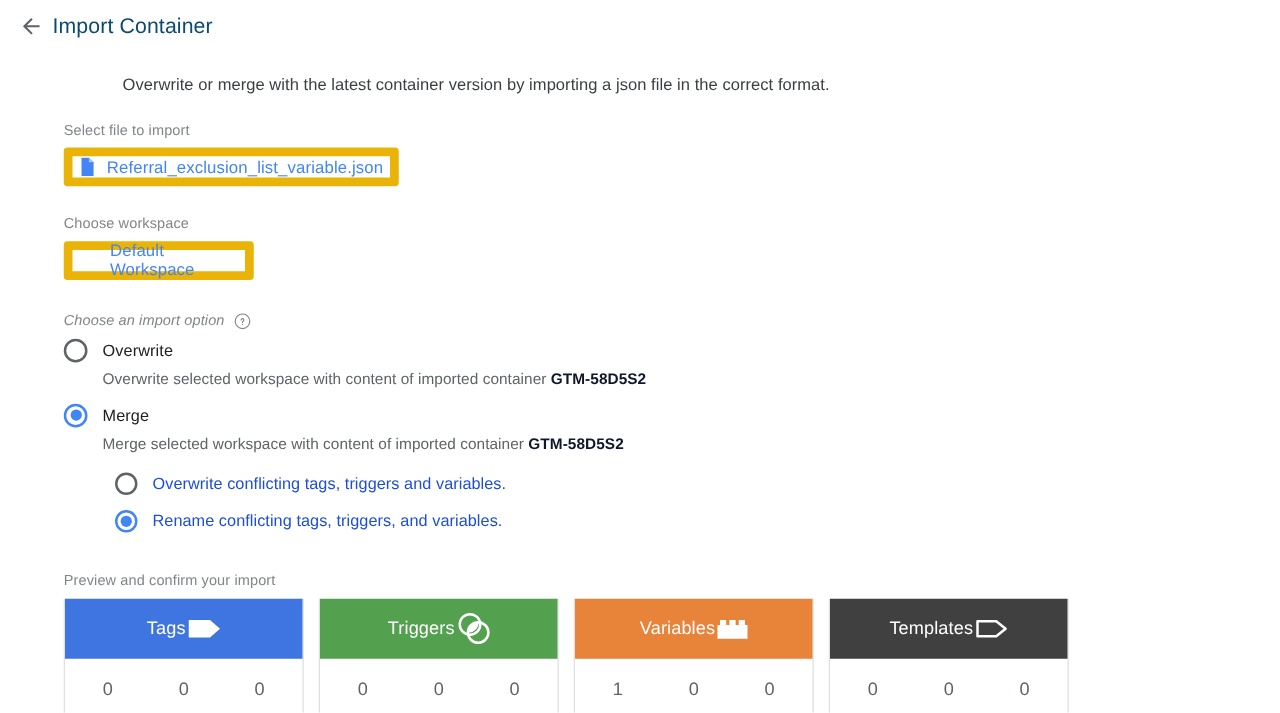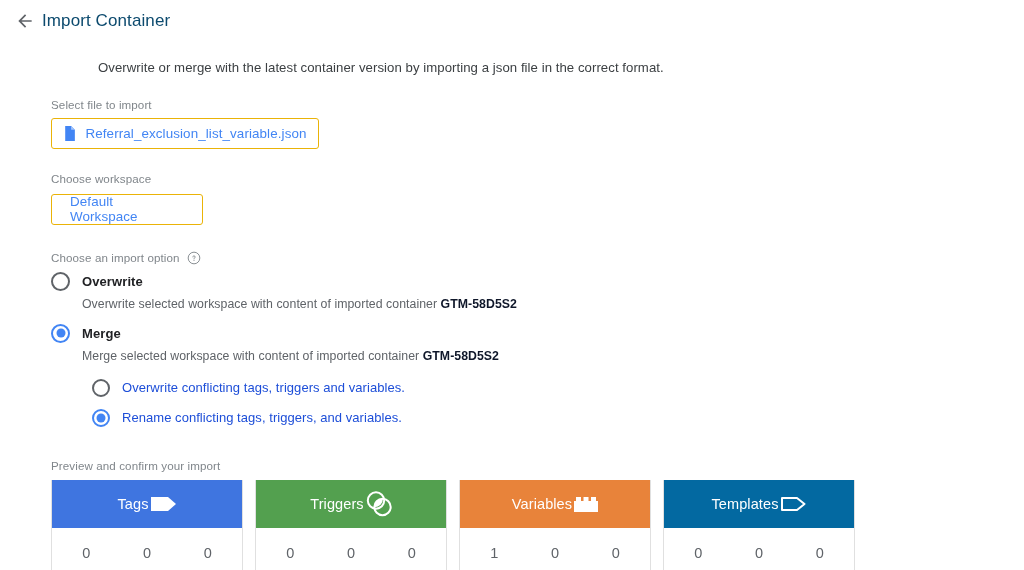--- a/index.html
+++ b/index.html
@@ -59,25 +59,25 @@
     margin-bottom: 7px;
     letter-spacing: 0.1px;
   }
 
   
   .outline-btn {
     display: inline-flex;
     align-items: center;
     justify-content: center;
     height: 31px;
-    border: 1px solid #eab308;
+    border: 7px solid #eab308;
     border-radius: 3px;
     background: #fff;
     cursor: pointer;
-    padding: 0 18px;
+    padding: 0 30px;
     font-size: 13.4px;
     color: #4285f4;
     font-weight: 500;
     letter-spacing: 0.1px;
   }
   .file-btn { width: 268px; }
   .workspace-btn { width: 152px; }
 
   .file-icon {
     margin-right: 9px;
@@ -87,21 +87,21 @@
   }
 
   
   .option-header {
     display: flex;
     align-items: center;
     gap: 7px;
     margin-top: 26px;
     margin-bottom: 5px;
   }
-  .option-header .field-label { margin: 0; }
+  .option-header .field-label { margin: 0; font-style: italic; }
   .help-icon {
     display: inline-flex;
     align-items: center;
     cursor: pointer;
   }
 
   .radio-row {
     display: flex;
     align-items: center;
     gap: 12px;
@@ -126,21 +126,21 @@
     left: 50%;
     top: 50%;
     transform: translate(-50%, -50%);
     width: 9px;
     height: 9px;
     border-radius: 50%;
     background: #4285f4;
   }
   .radio-label-strong {
     font-size: 13px;
-    font-weight: bold;
+    font-weight: normal;
     color: #202124;
     letter-spacing: 0.1px;
   }
   .radio-desc {
     font-size: 12.3px;
     color: #5f6368;
     margin-left: 31px;
     margin-top: 6px;
     letter-spacing: 0.05px;
   }
@@ -361,21 +361,21 @@
 
         </div>
         <div class="stat">
           <div class="stat-value">0</div>
 
         </div>
       </div>
     </div>
 
     <div class="card">
-      <div class="card-head" style="background: #0369a1;">
+      <div class="card-head" style="background: #404040;">
         <span class="card-head-title">Templates</span>
         <span class="card-icon">
           <svg width="30" height="22" viewBox="0 0 30 22" aria-hidden="true">
             <path d="M3 5h15l7.5 6-7.5 6H3z" fill="none" stroke="#ffffff" stroke-width="2" stroke-linejoin="round"></path>
           </svg>
         </span>
       </div>
       <div class="card-body">
         <div class="stat">
           <div class="stat-value">0</div>

